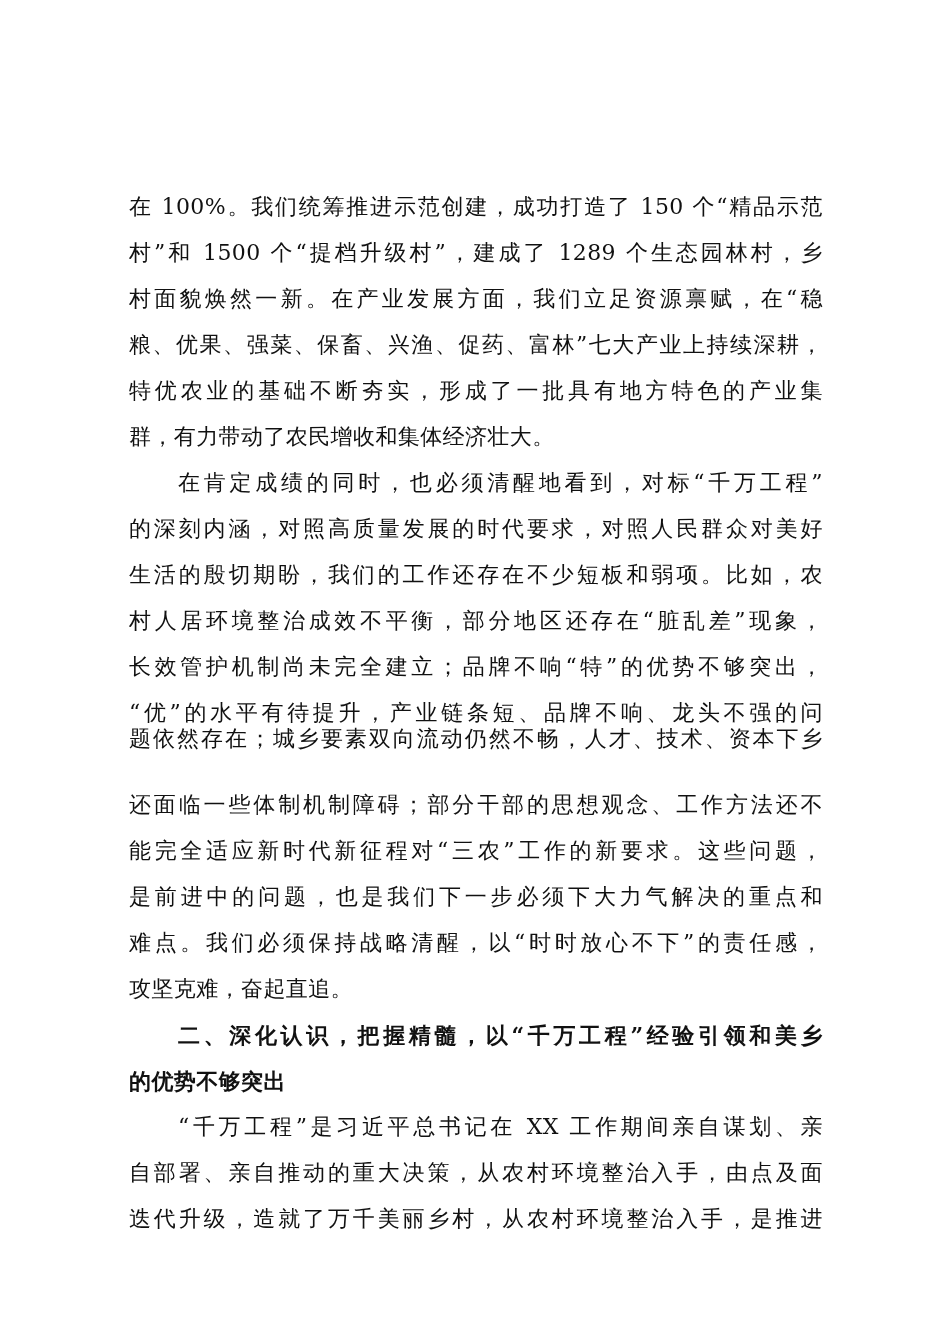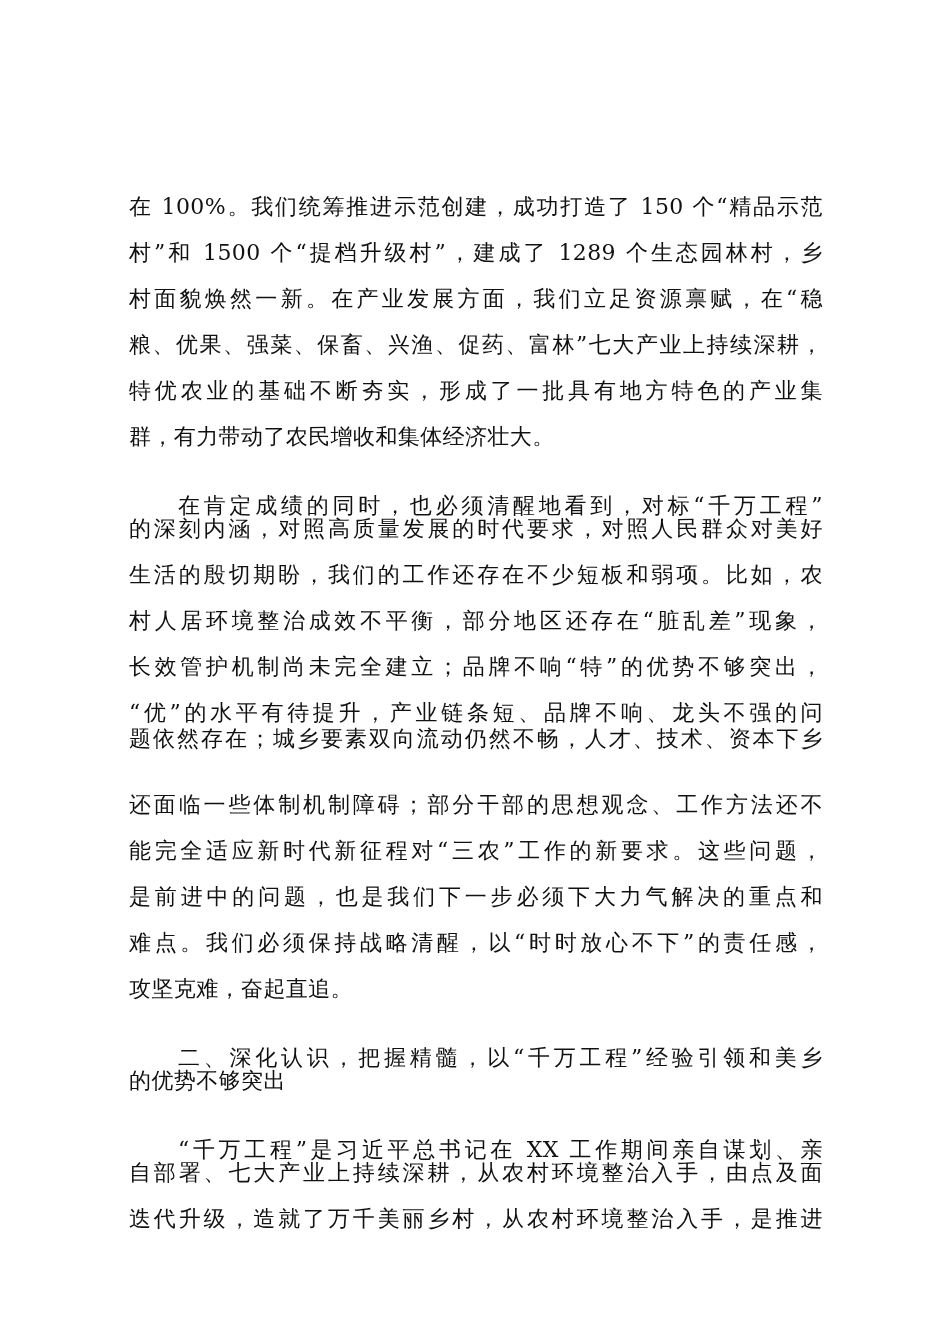--- a/index.html
+++ b/index.html
@@ -33,24 +33,23 @@
     .line.justify {
       width: 694px;
       text-align: justify;
       text-align-last: justify;
     }
     .line.indent {
       left: 49px;
     }
     .line.indent.justify {
       width: 645px;
-      margin-top: 23px;
     }
     .line.bold {
-      font-weight: normal;
+      font-weight: bold;
     }
   </style>
 </head>
 <body>
 
 <div class="page">
 
   <div class="line justify" style="top:0px">在 100%。我们统筹推进示范创建，成功打造了 150 个“精品示范</div>
   <div class="line justify" style="top:46px">村”和 1500 个“提档升级村”，建成了 1289 个生态园林村，乡</div>
   <div class="line justify" style="top:92px">村面貌焕然一新。在产业发展方面，我们立足资源禀赋，在“稳</div>
@@ -68,15 +67,15 @@
   <div class="line justify" style="top:598px">还面临一些体制机制障碍；部分干部的思想观念、工作方法还不</div>
   <div class="line justify" style="top:644px">能完全适应新时代新征程对“三农”工作的新要求。这些问题，</div>
   <div class="line justify" style="top:690px">是前进中的问题，也是我们下一步必须下大力气解决的重点和</div>
   <div class="line justify" style="top:736px">难点。我们必须保持战略清醒，以“时时放心不下”的责任感，</div>
   <div class="line" style="top:782px">攻坚克难，奋起直追。</div>
 
   <div class="line indent justify bold" style="top:828px">二、深化认识，把握精髓，以“千万工程”经验引领和美乡</div>
   <div class="line bold" style="top:874px">的优势不够突出</div>
 
   <div class="line indent justify" style="top:920px">“千万工程”是习近平总书记在 XX 工作期间亲自谋划、亲</div>
-  <div class="line justify" style="top:966px">自部署、七大产业上持续深耕，从农村环境整治入手，由点及面</div>
+  <div class="line justify" style="top:966px">自部署、亲自推动的重大决策，从农村环境整治入手，由点及面</div>
   <div class="line justify" style="top:1012px">迭代升级，造就了万千美丽乡村，从农村环境整治入手，是推进</div>
 </div>
 
 </body></html>

